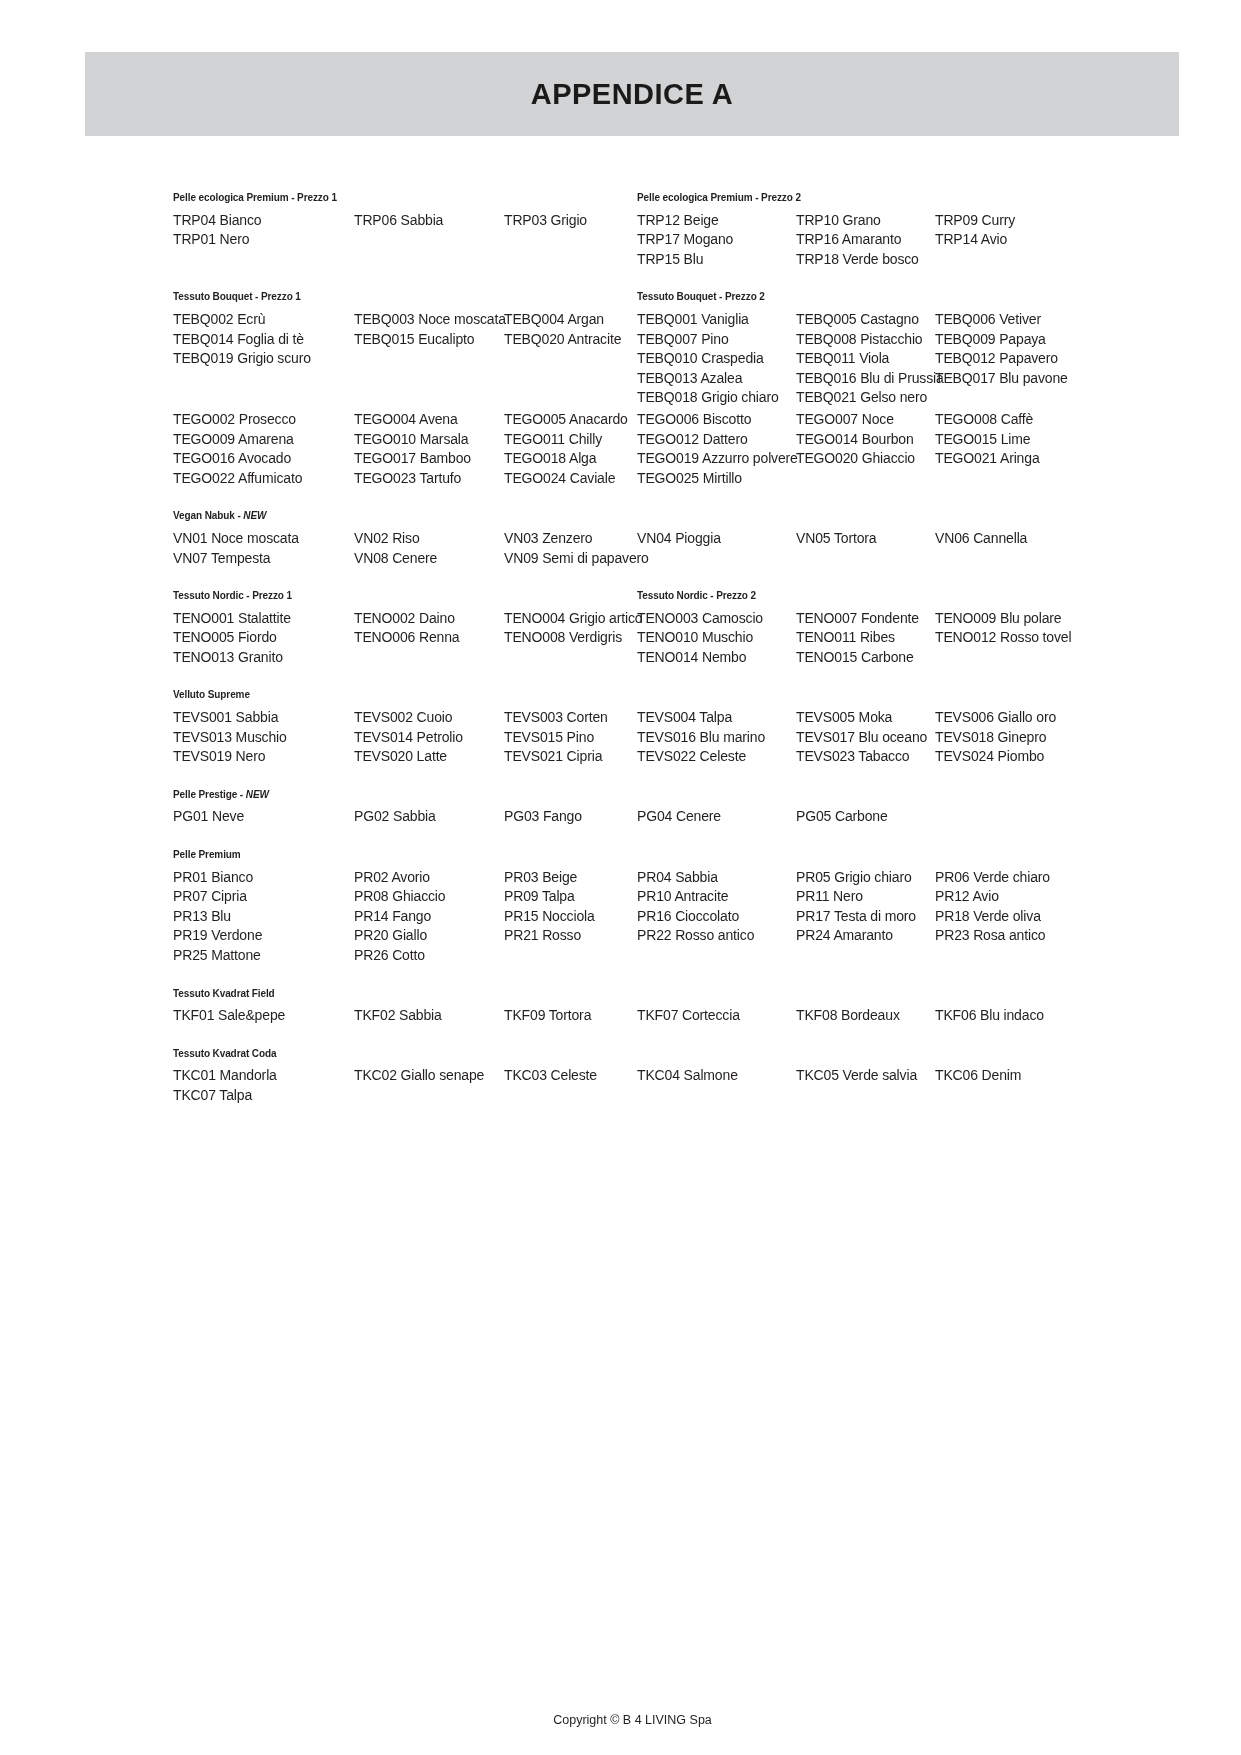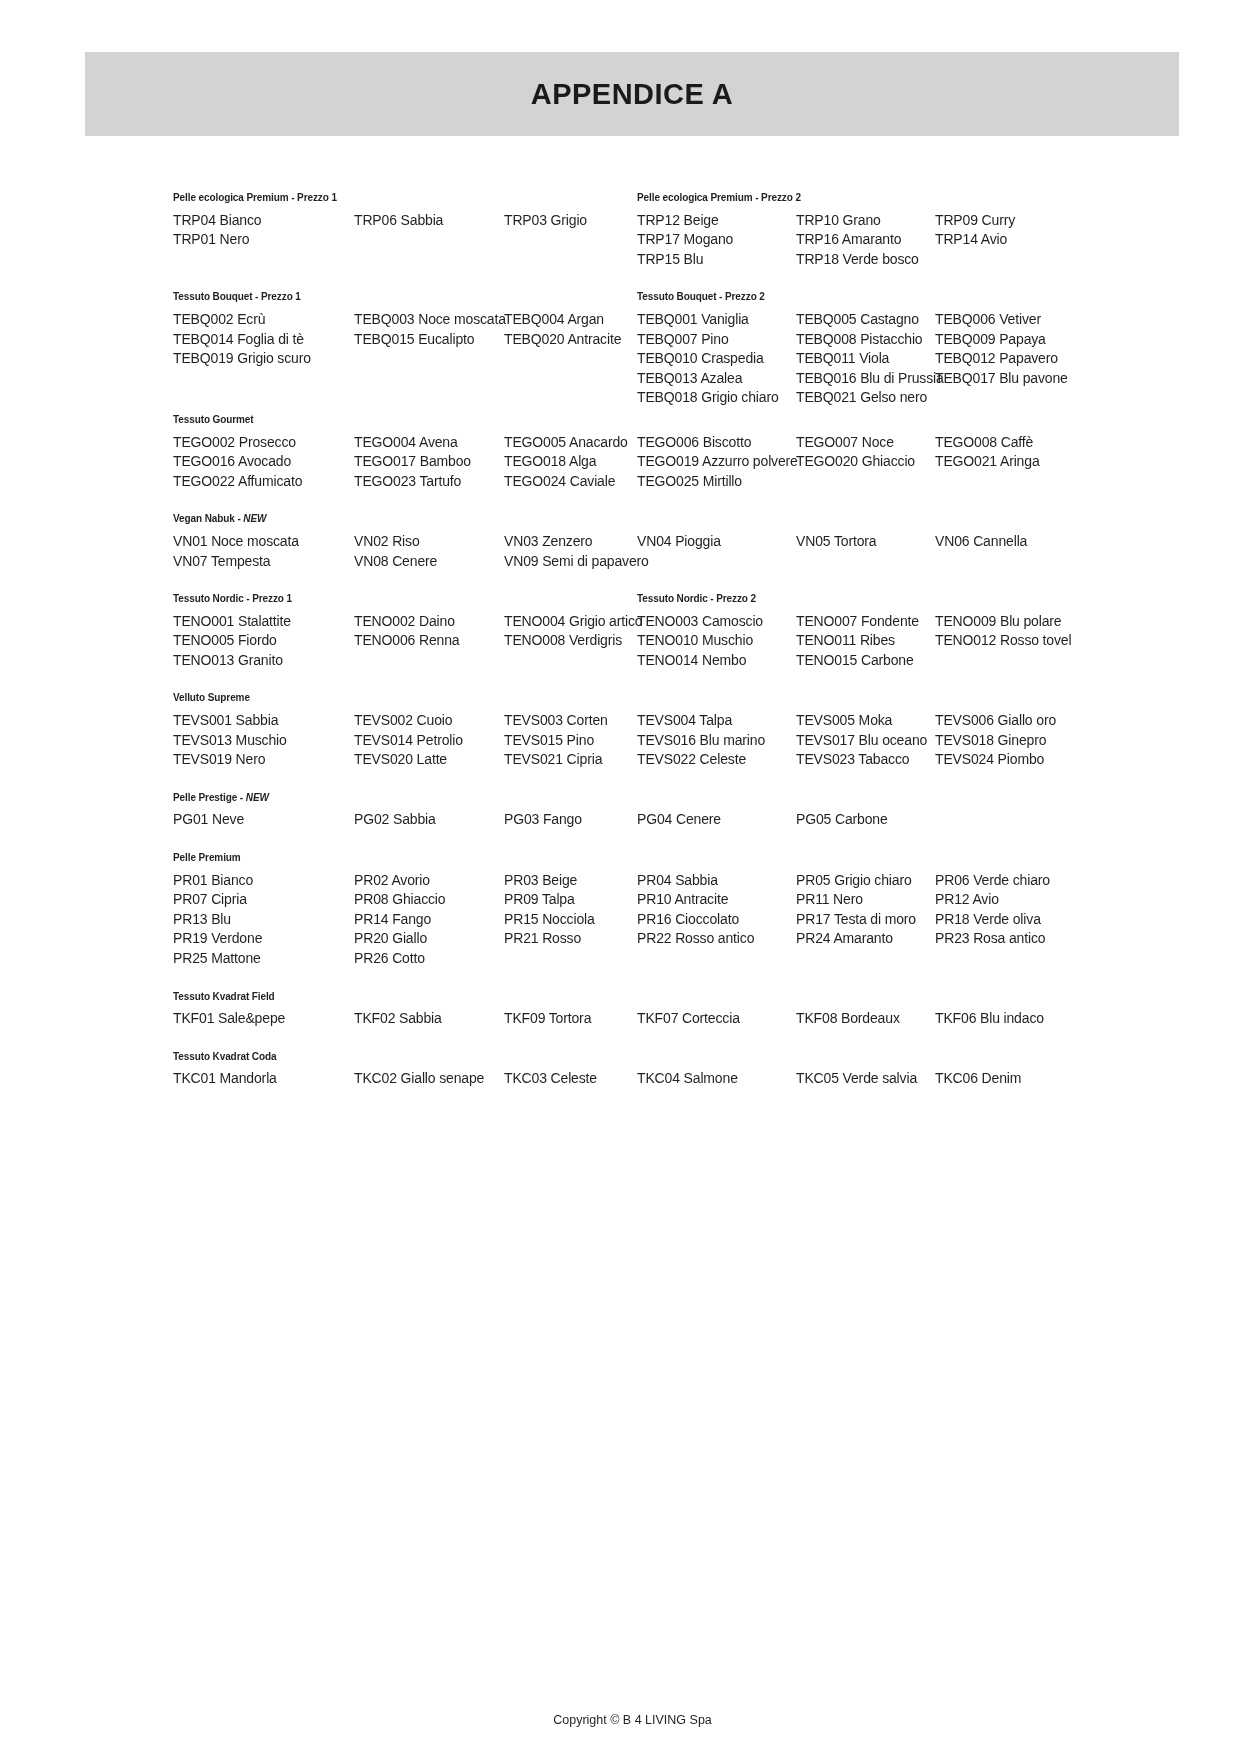--- a/index.html
+++ b/index.html
@@ -142,32 +142,37 @@
         <div class="grid-row">
           <div class="cell"></div>
           <div class="cell"></div>
           <div class="cell"></div>
           <div class="cell">TEBQ018 Grigio chiaro</div>
           <div class="cell">TEBQ021 Gelso nero</div>
           <div class="cell"></div>
         </div>
       </section>
       <section class="section">
-        <div class="grid-row hdr-row">
-          <div class="hdr span-full"><span>Tessuto Gourmet</span></div>
-        </div>
         <div class="grid-row">
           <div class="cell">TEGO002 Prosecco</div>
           <div class="cell">TEGO004 Avena</div>
           <div class="cell">TEGO005 Anacardo</div>
           <div class="cell">TEGO006 Biscotto</div>
           <div class="cell">TEGO007 Noce</div>
           <div class="cell">TEGO008 Caffè</div>
         </div>
         <div class="grid-row">
+          <div class="cell">TEGO009 Amarena</div>
+          <div class="cell">TEGO010 Marsala</div>
+          <div class="cell">TEGO011 Chilly</div>
+          <div class="cell">TEGO012 Dattero</div>
+          <div class="cell">TEGO014 Bourbon</div>
+          <div class="cell">TEGO015 Lime</div>
+        </div>
+        <div class="grid-row">
           <div class="cell">TEGO016 Avocado</div>
           <div class="cell">TEGO017 Bamboo</div>
           <div class="cell">TEGO018 Alga</div>
           <div class="cell">TEGO019 Azzurro polvere</div>
           <div class="cell">TEGO020 Ghiaccio</div>
           <div class="cell">TEGO021 Aringa</div>
         </div>
         <div class="grid-row">
           <div class="cell">TEGO022 Affumicato</div>
           <div class="cell">TEGO023 Tartufo</div>
@@ -333,16 +338,24 @@
           <div class="hdr span-full"><span>Tessuto Kvadrat Coda</span></div>
         </div>
         <div class="grid-row">
           <div class="cell">TKC01 Mandorla</div>
           <div class="cell">TKC02 Giallo senape</div>
           <div class="cell">TKC03 Celeste</div>
           <div class="cell">TKC04 Salmone</div>
           <div class="cell">TKC05 Verde salvia</div>
           <div class="cell">TKC06 Denim</div>
         </div>
+        <div class="grid-row">
+          <div class="cell">TKC07 Talpa</div>
+          <div class="cell"></div>
+          <div class="cell"></div>
+          <div class="cell"></div>
+          <div class="cell"></div>
+          <div class="cell"></div>
+        </div>
       </section>
     </div>
   <div class="footer">Copyright © B 4 LIVING Spa</div>
 </div>
 
 </body></html>

